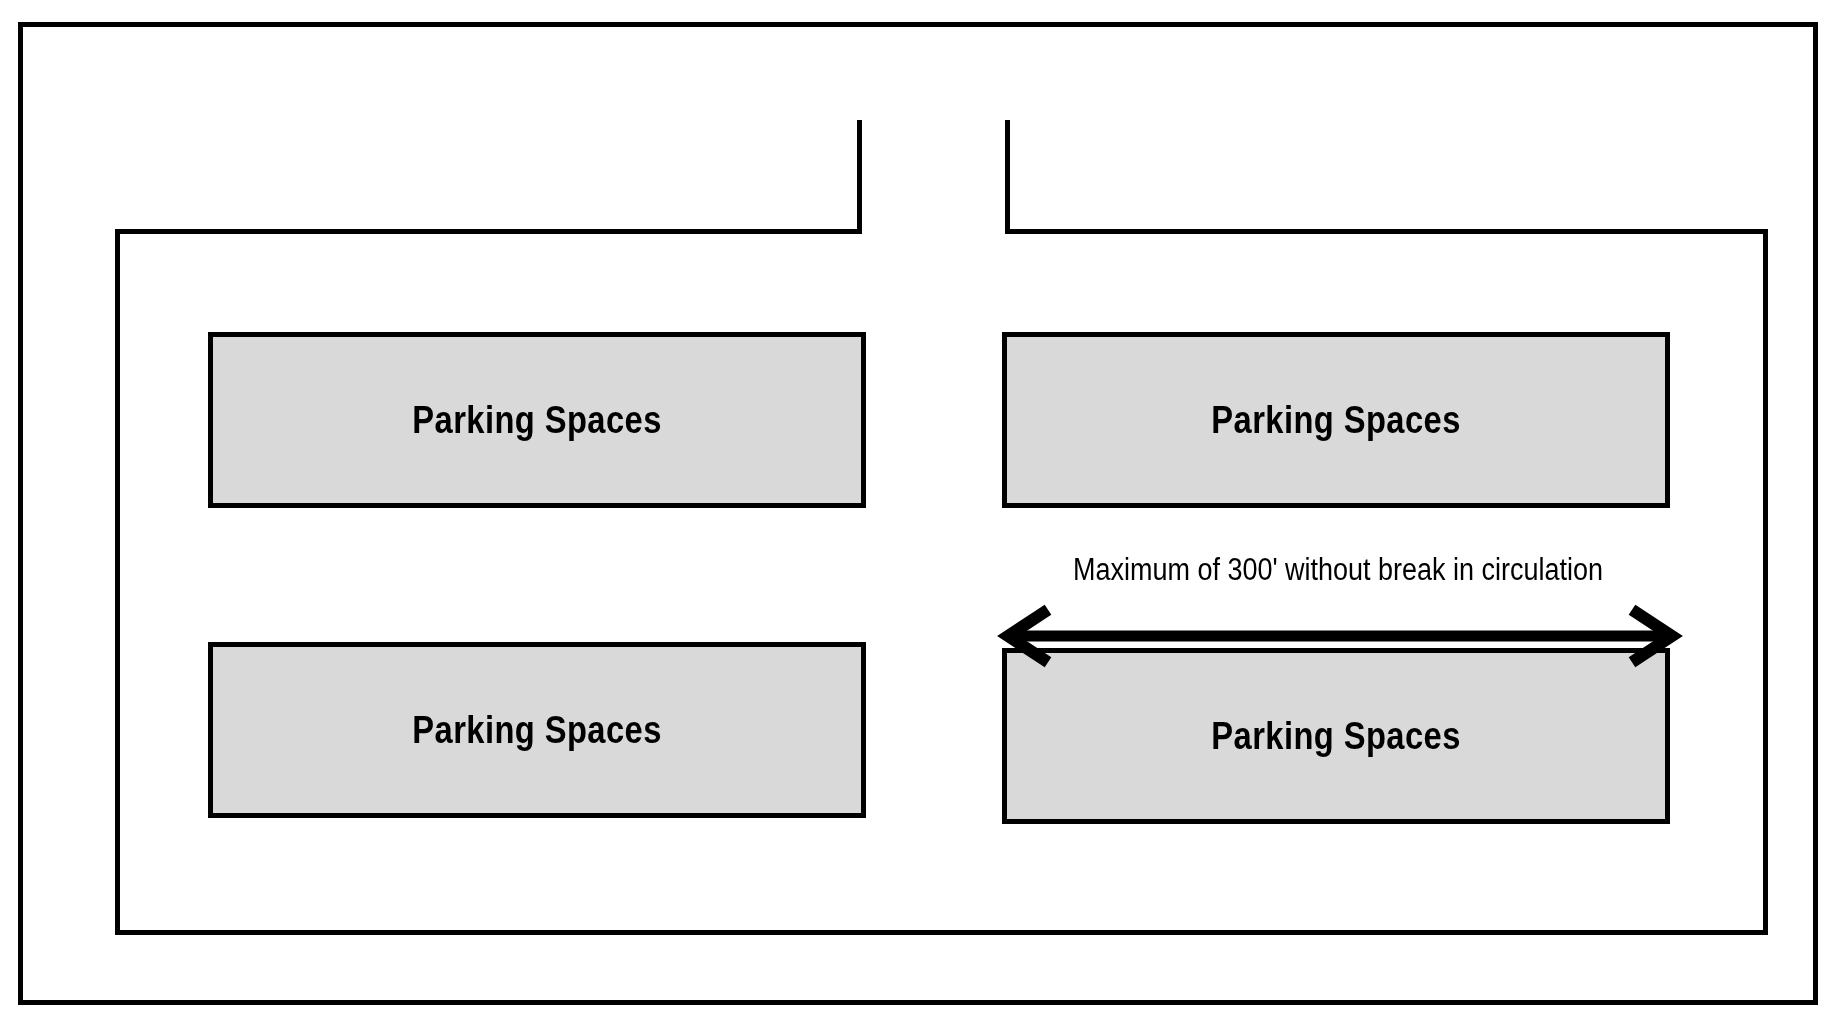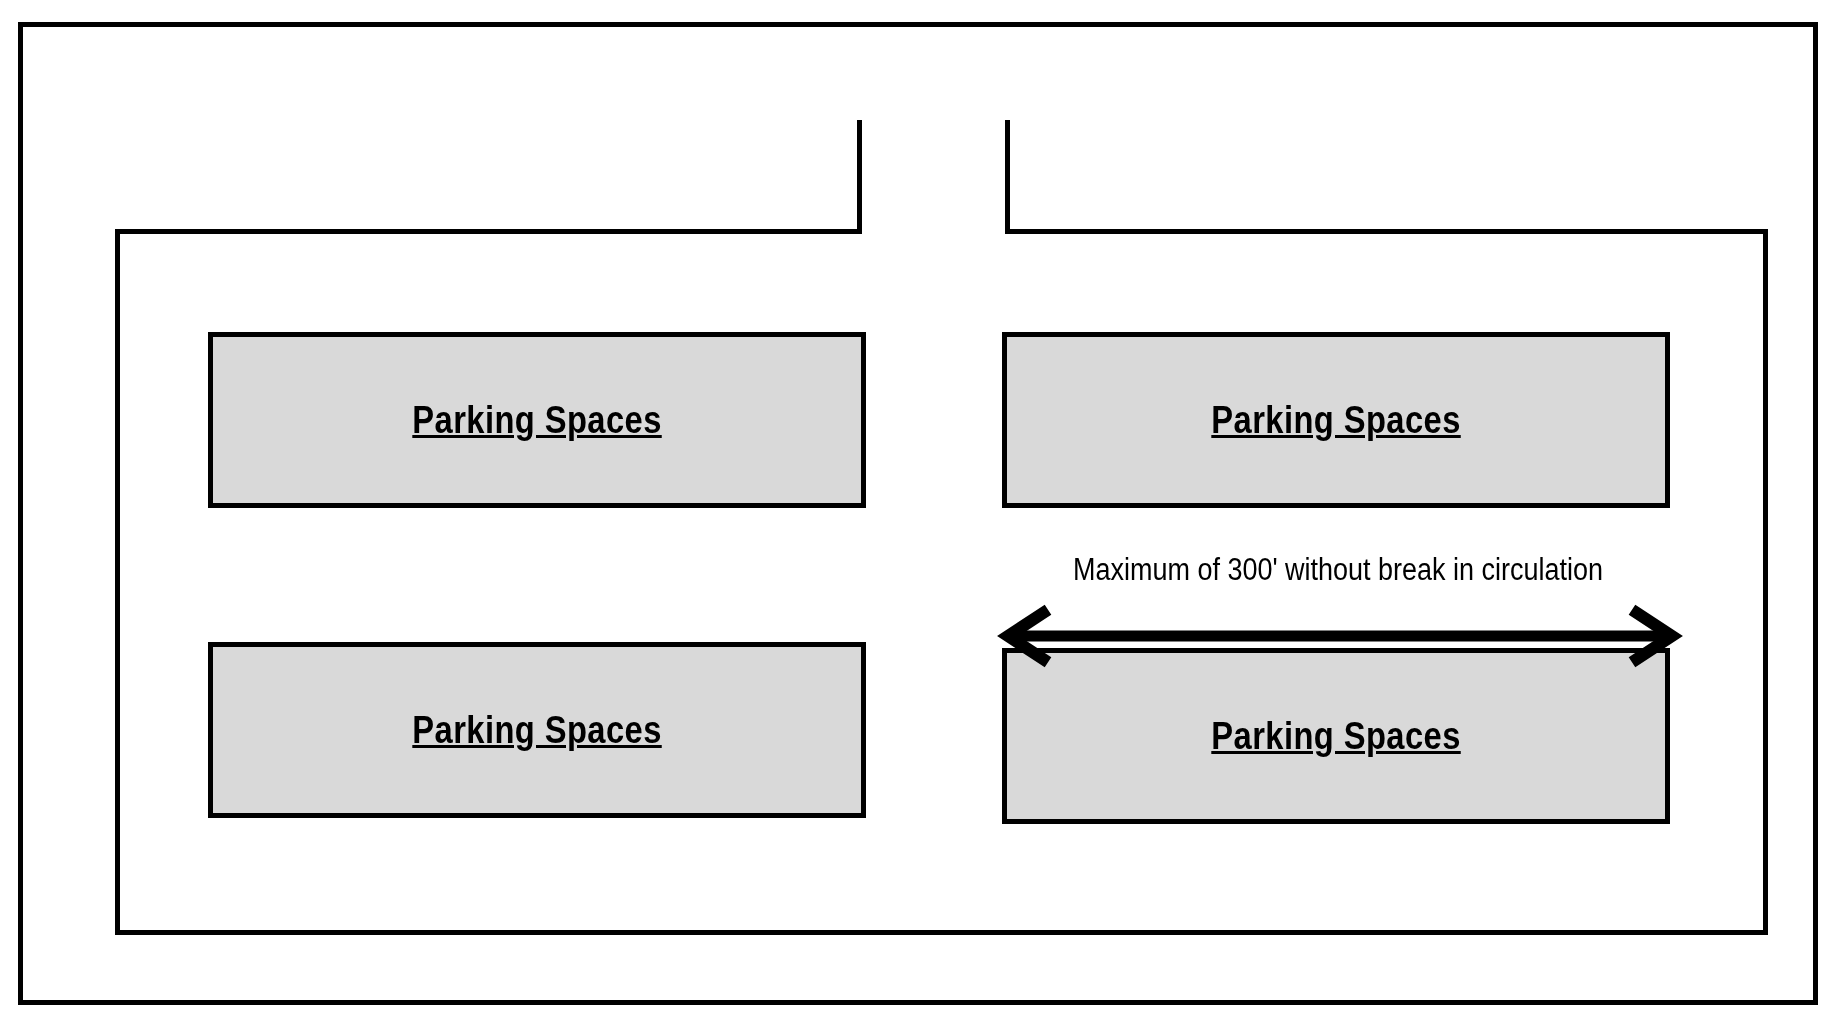--- a/index.html
+++ b/index.html
@@ -79,21 +79,20 @@
 
   
   .parking-block {
     position: absolute;
     box-sizing: border-box;
     border: 5px solid #000000;
     background: #d9d9d9;
     display: flex;
     align-items: center;
     justify-content: center;
-    text-decoration: underline;
   }
   .parking-block-label {
     font-family: "Liberation Sans", sans-serif;
     font-weight: bold;
     font-size: 38px;
     letter-spacing: 0.5px;
     color: #000000;
     white-space: nowrap;
     transform: scaleX(0.86);
   }

